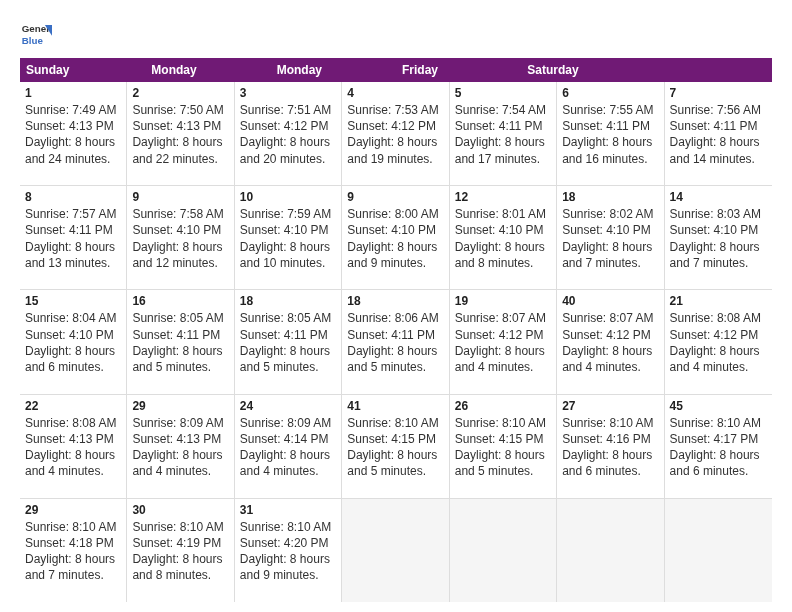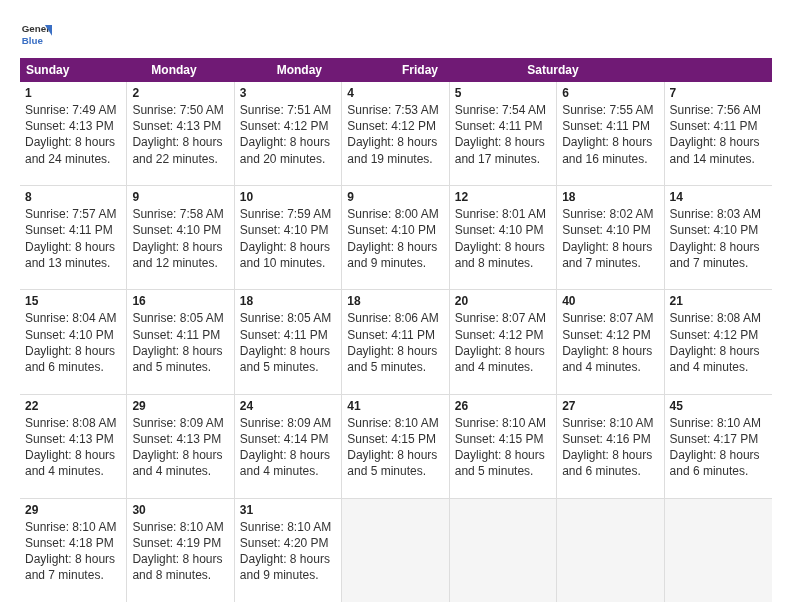--- a/index.html
+++ b/index.html
@@ -202,21 +202,21 @@
           </div>
           <div class="cal-cell">
             <span class="day-num">18</span>
             <div class="cell-text">Sunrise: 8:05 AM<br>Sunset: 4:11 PM<br>Daylight: 8 hours<br>and 5 minutes.</div>
           </div>
           <div class="cal-cell">
             <span class="day-num">18</span>
             <div class="cell-text">Sunrise: 8:06 AM<br>Sunset: 4:11 PM<br>Daylight: 8 hours<br>and 5 minutes.</div>
           </div>
           <div class="cal-cell">
-            <span class="day-num">20</span>
+            <span class="day-num">19</span>
             <div class="cell-text">Sunrise: 8:07 AM<br>Sunset: 4:12 PM<br>Daylight: 8 hours<br>and 4 minutes.</div>
           </div>
           <div class="cal-cell">
             <span class="day-num">40</span>
             <div class="cell-text">Sunrise: 8:07 AM<br>Sunset: 4:12 PM<br>Daylight: 8 hours<br>and 4 minutes.</div>
           </div>
           <div class="cal-cell">
             <span class="day-num">21</span>
             <div class="cell-text">Sunrise: 8:08 AM<br>Sunset: 4:12 PM<br>Daylight: 8 hours<br>and 4 minutes.</div>
           </div>

